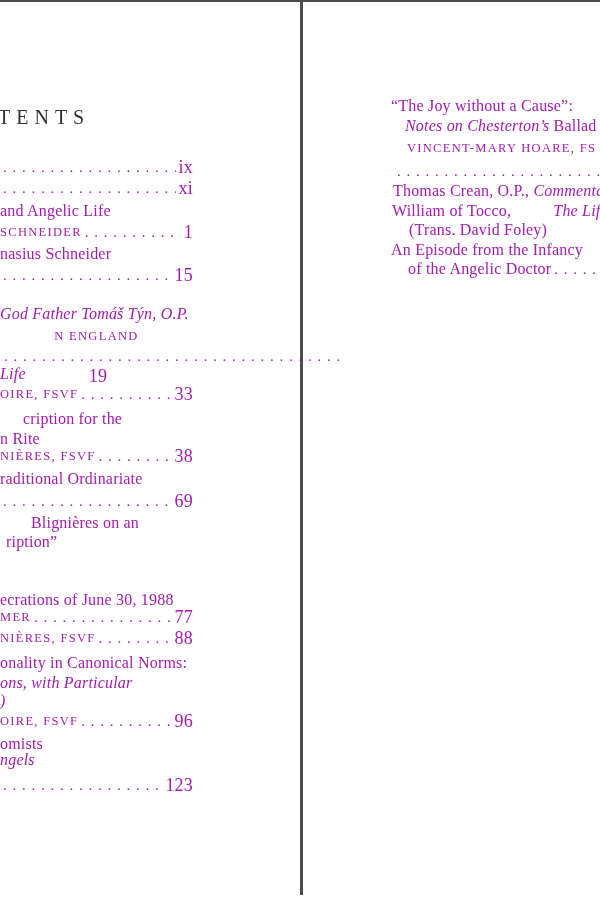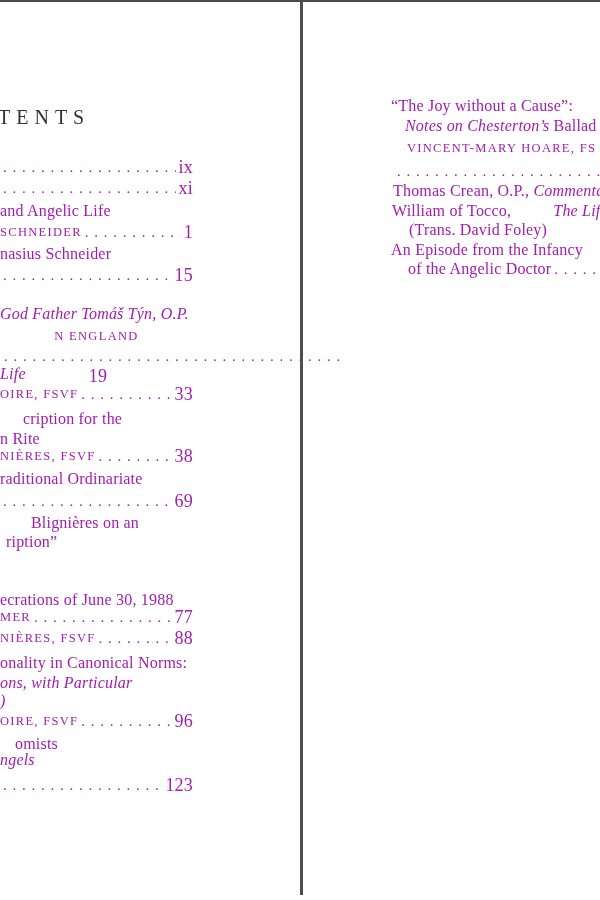--- a/index.html
+++ b/index.html
@@ -60,21 +60,21 @@
     <div class="line" style="top: 491px; left: 0px; width: 193px;"><span class="dots">. . . . . . . . . . . . . . . . . . . . . . . . . . . . . . . . . . . . . . . . . . . . . . . . . . . .</span><span class="num">69</span></div>
     <div class="line" style="top: 513px; left: 0px; padding-left: 31px;"><span class="p-r">Blignières on an</span></div>
     <div class="line" style="top: 532px; left: 0px; margin-left: 6px;"><span class="p-r">ription”</span></div>
     <div class="line" style="top: 569px; left: 0px; width: 193px; margin-top: 38px;"><span class="p-sc">MER</span><span class="dots">. . . . . . . . . . . . . . . . . . . . . . . . . . . . . . . . . . . . . . . . . . . . . . . . . . . .</span><span class="num">77</span></div>
     <div class="line" style="top: 590px; left: 0px;"><span class="p-r">ecrations of June 30, 1988</span></div>
     <div class="line" style="top: 628px; left: 0px; width: 193px;"><span class="p-sc">NIÈRES, FSVF</span><span class="dots">. . . . . . . . . . . . . . . . . . . . . . . . . . . . . . . . . . . . . . . . . . . . . . . . . . . .</span><span class="num">88</span></div>
     <div class="line" style="top: 653px; left: 0px;"><span class="p-r">onality in Canonical Norms:</span></div>
     <div class="line" style="top: 673px; left: 0px;"><span class="p-i">ons, with Particular</span></div>
     <div class="line" style="top: 691px; left: 0px;"><span class="p-i">)</span></div>
     <div class="line" style="top: 711px; left: 0px; width: 193px;"><span class="p-sc">OIRE, FSVF</span><span class="dots">. . . . . . . . . . . . . . . . . . . . . . . . . . . . . . . . . . . . . . . . . . . . . . . . . . . .</span><span class="num">96</span></div>
-    <div class="line" style="top: 734px; left: 0px; padding-left: 15px;"><span class="p-r">omists</span></div>
+    <div class="line" style="top: 734px; left: 0px;"><span class="p-r">omists</span></div>
     <div class="line" style="top: 750px; left: 0px;"><span class="p-i">ngels</span></div>
     <div class="line" style="top: 775px; left: 0px; width: 193px;"><span class="dots">. . . . . . . . . . . . . . . . . . . . . . . . . . . . . . . . . . . . . . . . . . . . . . . . . . . .</span><span class="num">123</span></div>
   </div>
 <div id="right-page">
     <div class="line" style="top: 96px; left: 391px;"><span class="p-r">“The Joy without a Cause”:</span></div>
     <div class="line clip" style="top: 116px; left: 405px; width: 195px;"><span class="p-i">Notes on Chesterton’s</span><span class="p-r"> Ballad of</span></div>
     <div class="line clip" style="top: 138px; left: 407px; width: 193px;"><span class="p-sc">VINCENT-MARY HOARE, FS</span></div>
     <div class="line clip" style="top: 161px; left: 394px; width: 206px;"><span class="dots">. . . . . . . . . . . . . . . . . . . . . . . . . . . . . . . . . . . . . . . . . . . . . . . . . . . .</span></div>
     <div class="line clip" style="top: 181px; left: 393px; width: 207px;"><span class="p-r">Thomas Crean, O.P., </span><span class="p-i">Commenta</span></div>
     <div class="line clip" style="top: 201px; left: 392px; width: 208px; gap: 38px;"><span class="p-r">William of Tocco, </span><span class="p-i">The Life of Sa</span></div>

